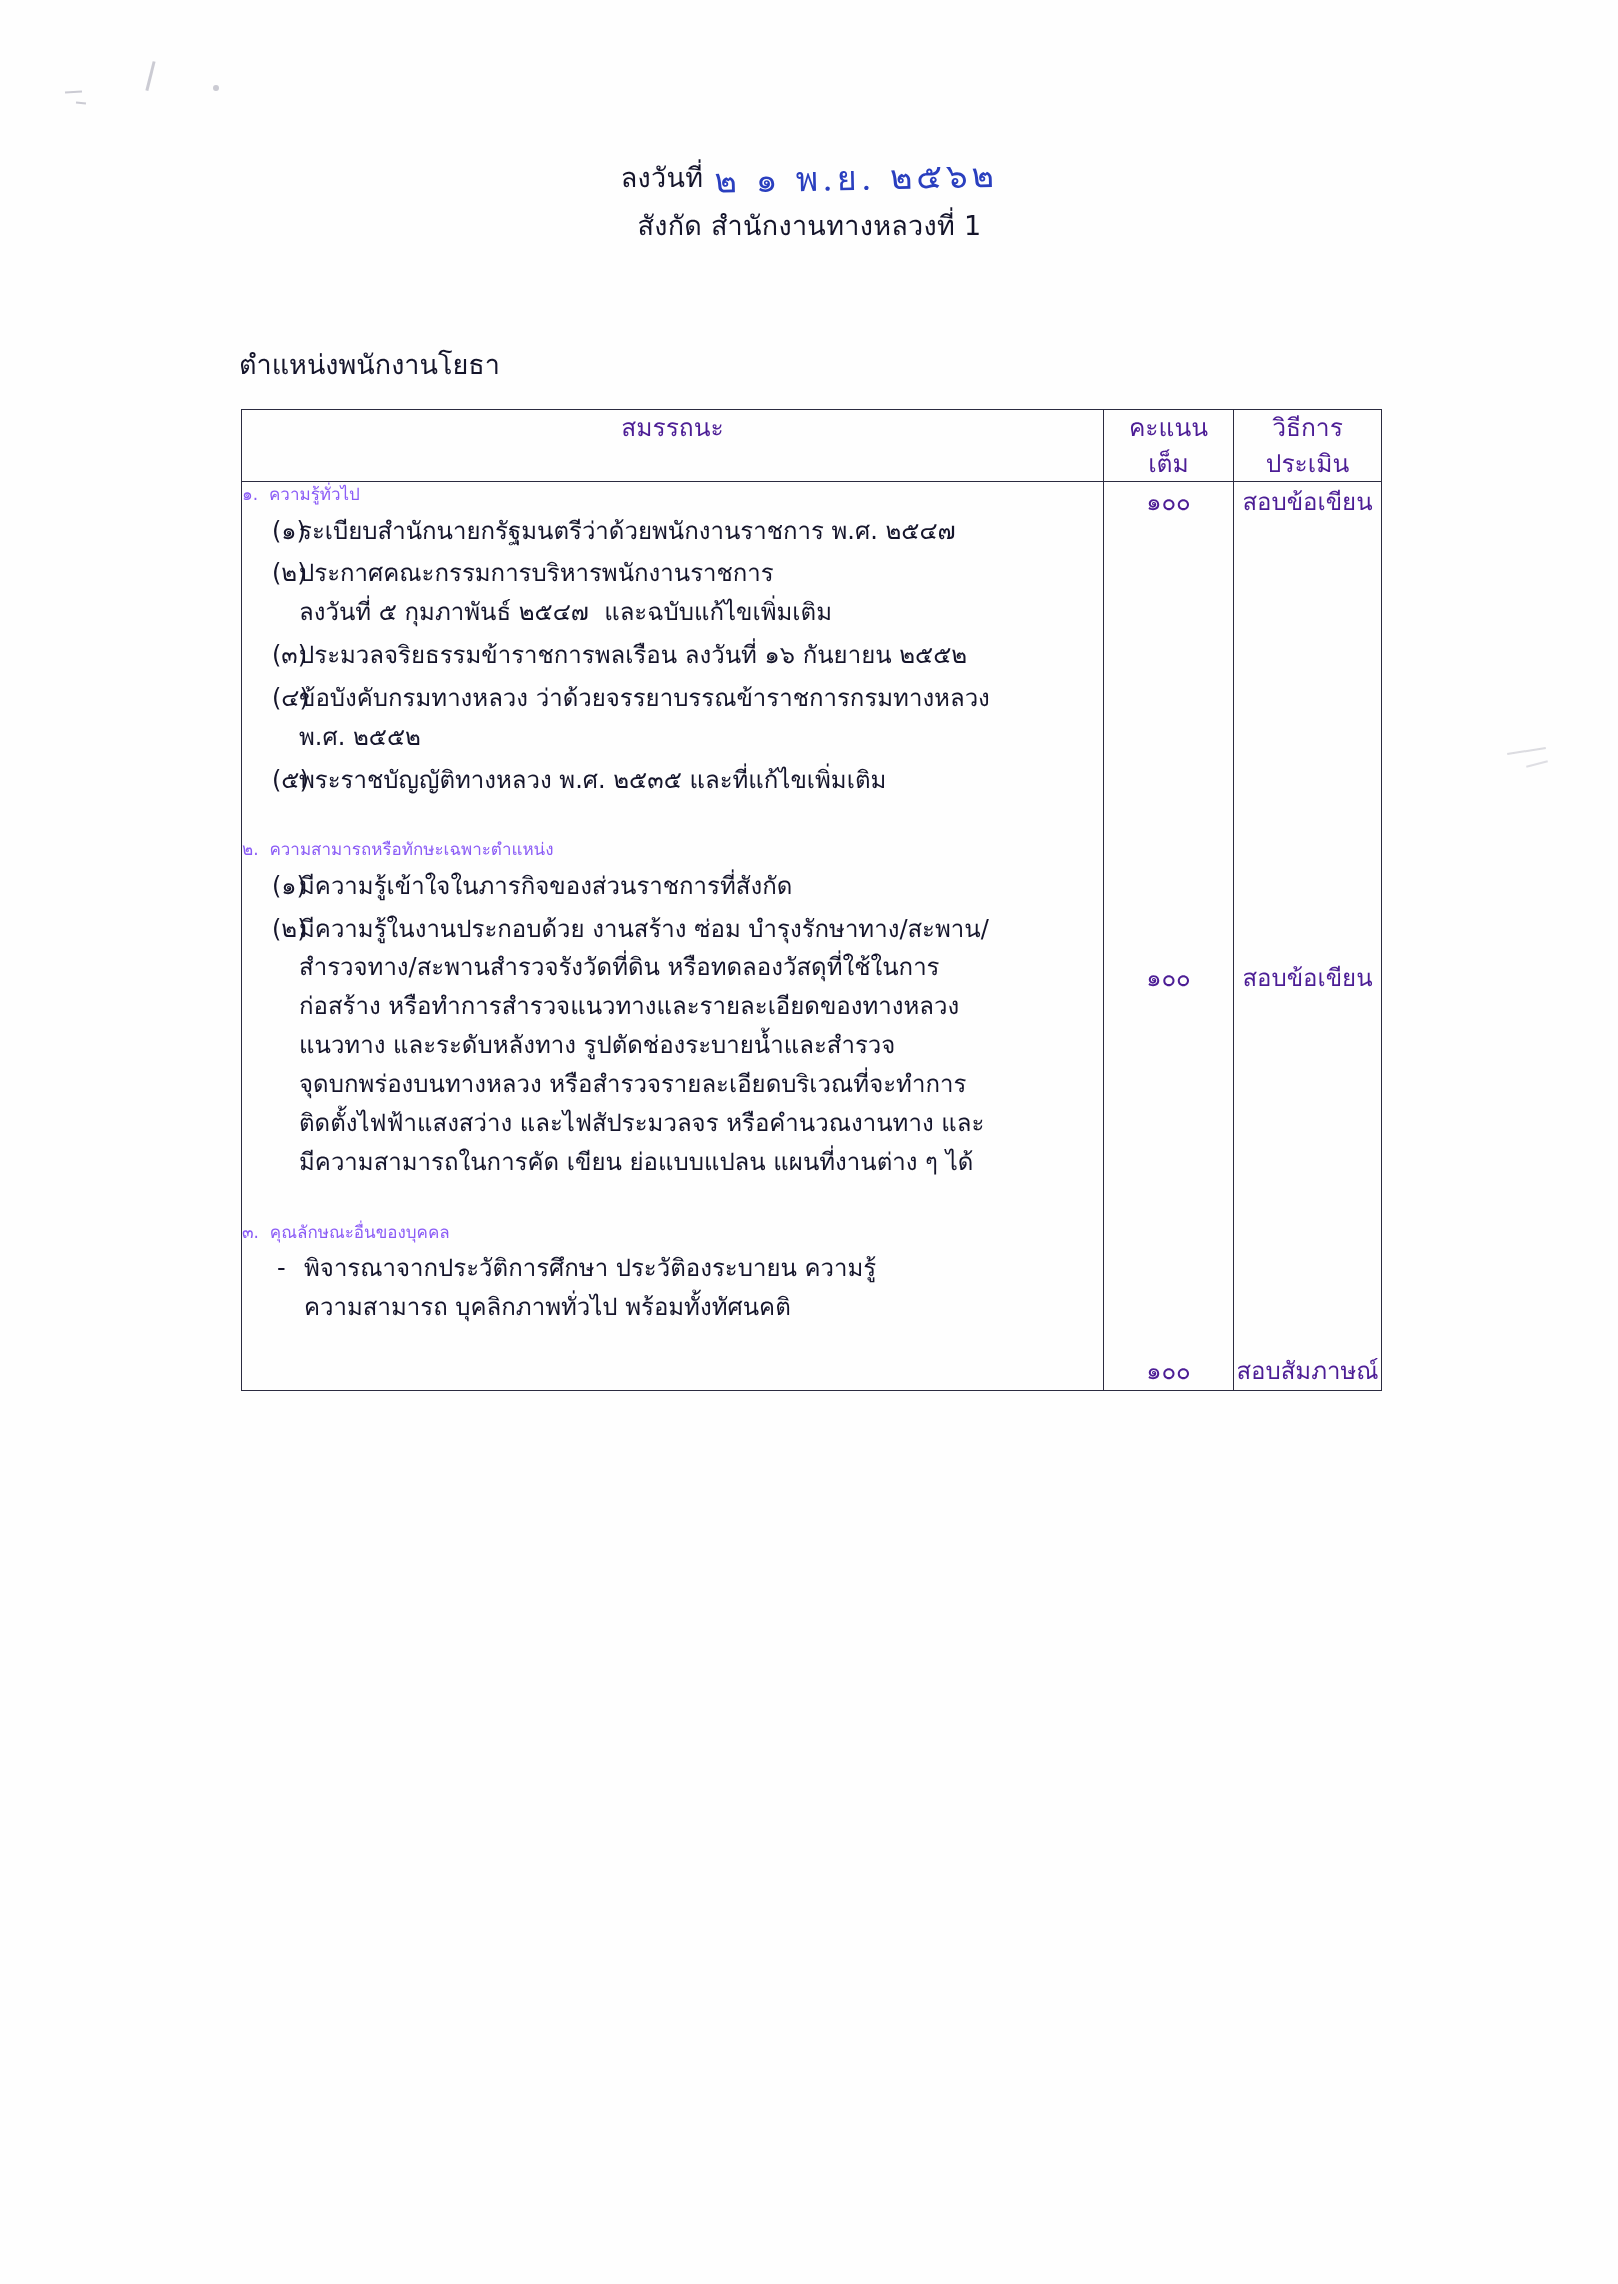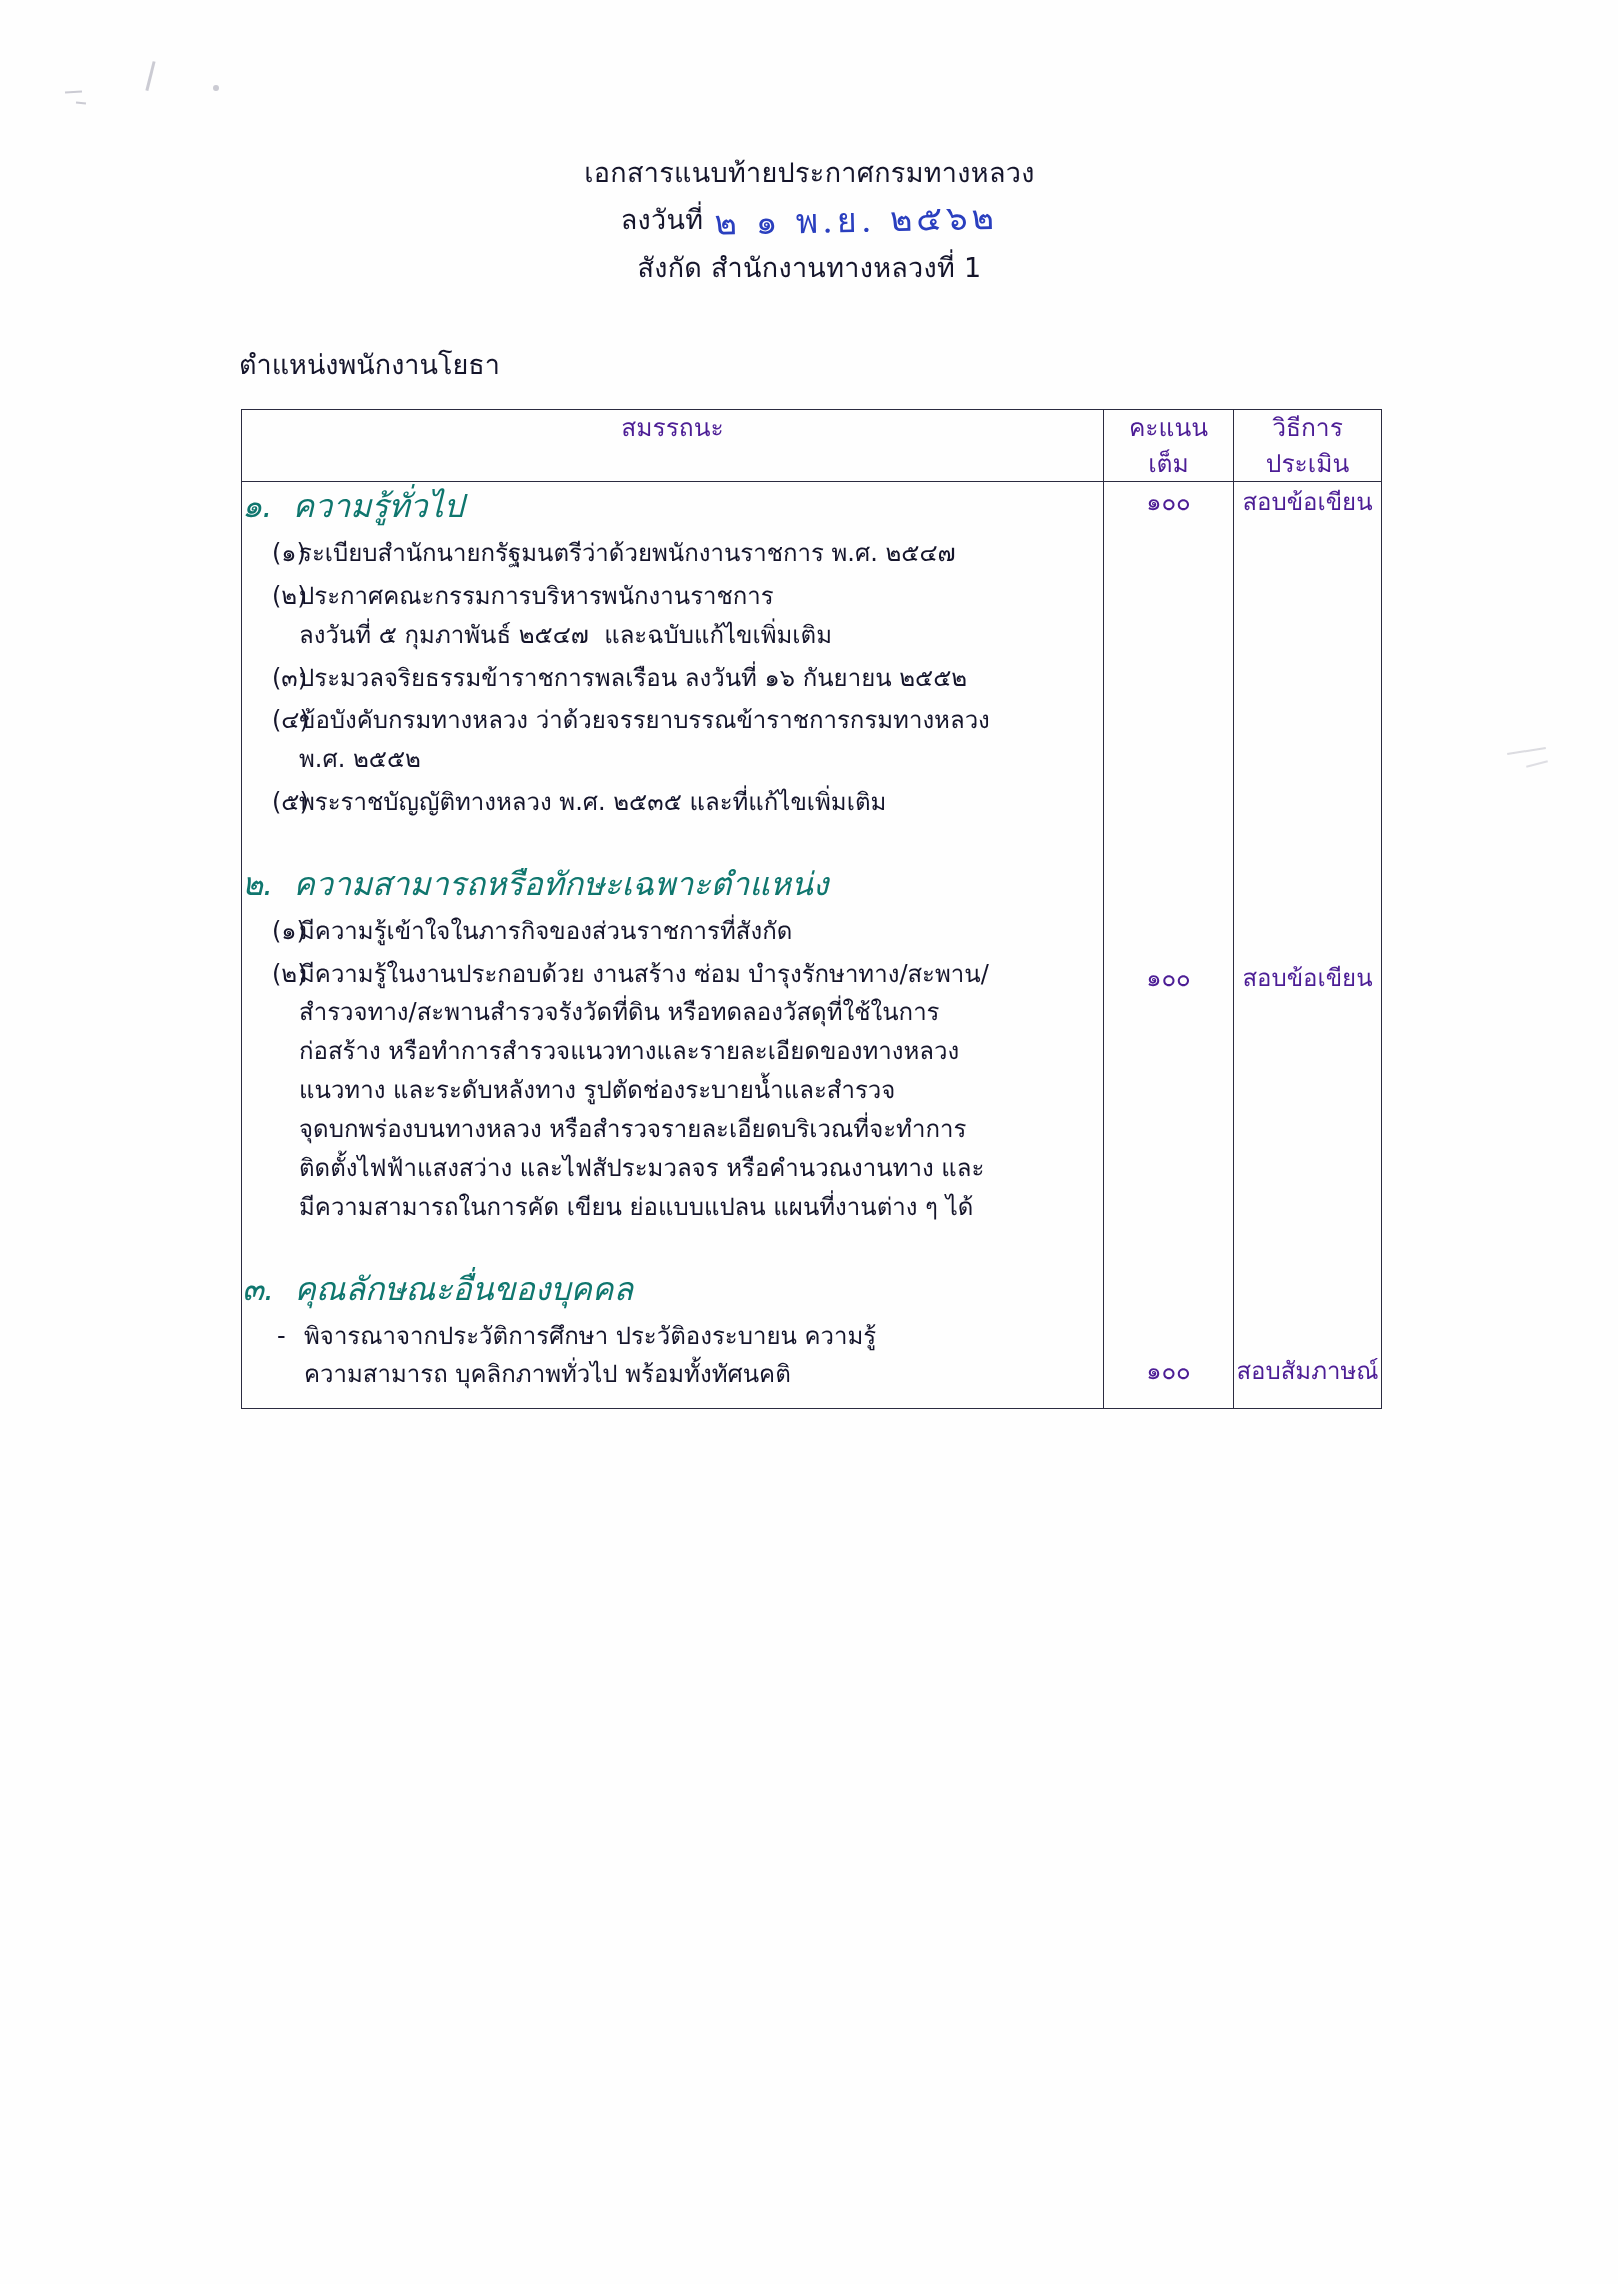--- a/index.html
+++ b/index.html
@@ -102,25 +102,24 @@
     font-size: 24px;
     padding-top: 22px;
     color: #4c1d95;
   }
 
   .sec {
     margin-bottom: 38px;
   }
   .sec:last-child { margin-bottom: 14px; }
   .sec-head {
-    font-size: 32px;
+    font-size: 17px;
     line-height: 1.5;
-    color: #0f766e;
+    color: #8b5cf6;
     white-space: pre;
-    font-style: italic;
   }
   .sub {
     display: flex;
     font-size: 24px;
     line-height: 1.62;
     color: #15152b;
     margin-top: 3.9px;
   }
   .sub-marker {
     flex: 0 0 auto;
@@ -140,21 +139,20 @@
 <div class="page">
 
   <div class="scan-mark m1"></div>
   <div class="scan-mark m2"></div>
   <div class="scan-mark m3"></div>
   <div class="scan-mark m4"></div>
   <div class="scan-mark m5"></div>
   <div class="scan-mark m6"></div>
 
   <div class="header-block">
-    <div class="header-line">เอกสารแนบท้ายประกาศกรมทางหลวง</div>
     <div class="header-line l2">
       <span>ลงวันที่</span><span class="stamp-date">๒ ๑  พ.ย. ๒๕๖๒</span>
     </div>
     <div class="header-line">สังกัด  สำนักงานทางหลวงที่  1</div>
   </div>
 
   <div class="position-title">ตำแหน่งพนักงานโยธา</div>
 
   <table class="comp-table">
     <thead>

